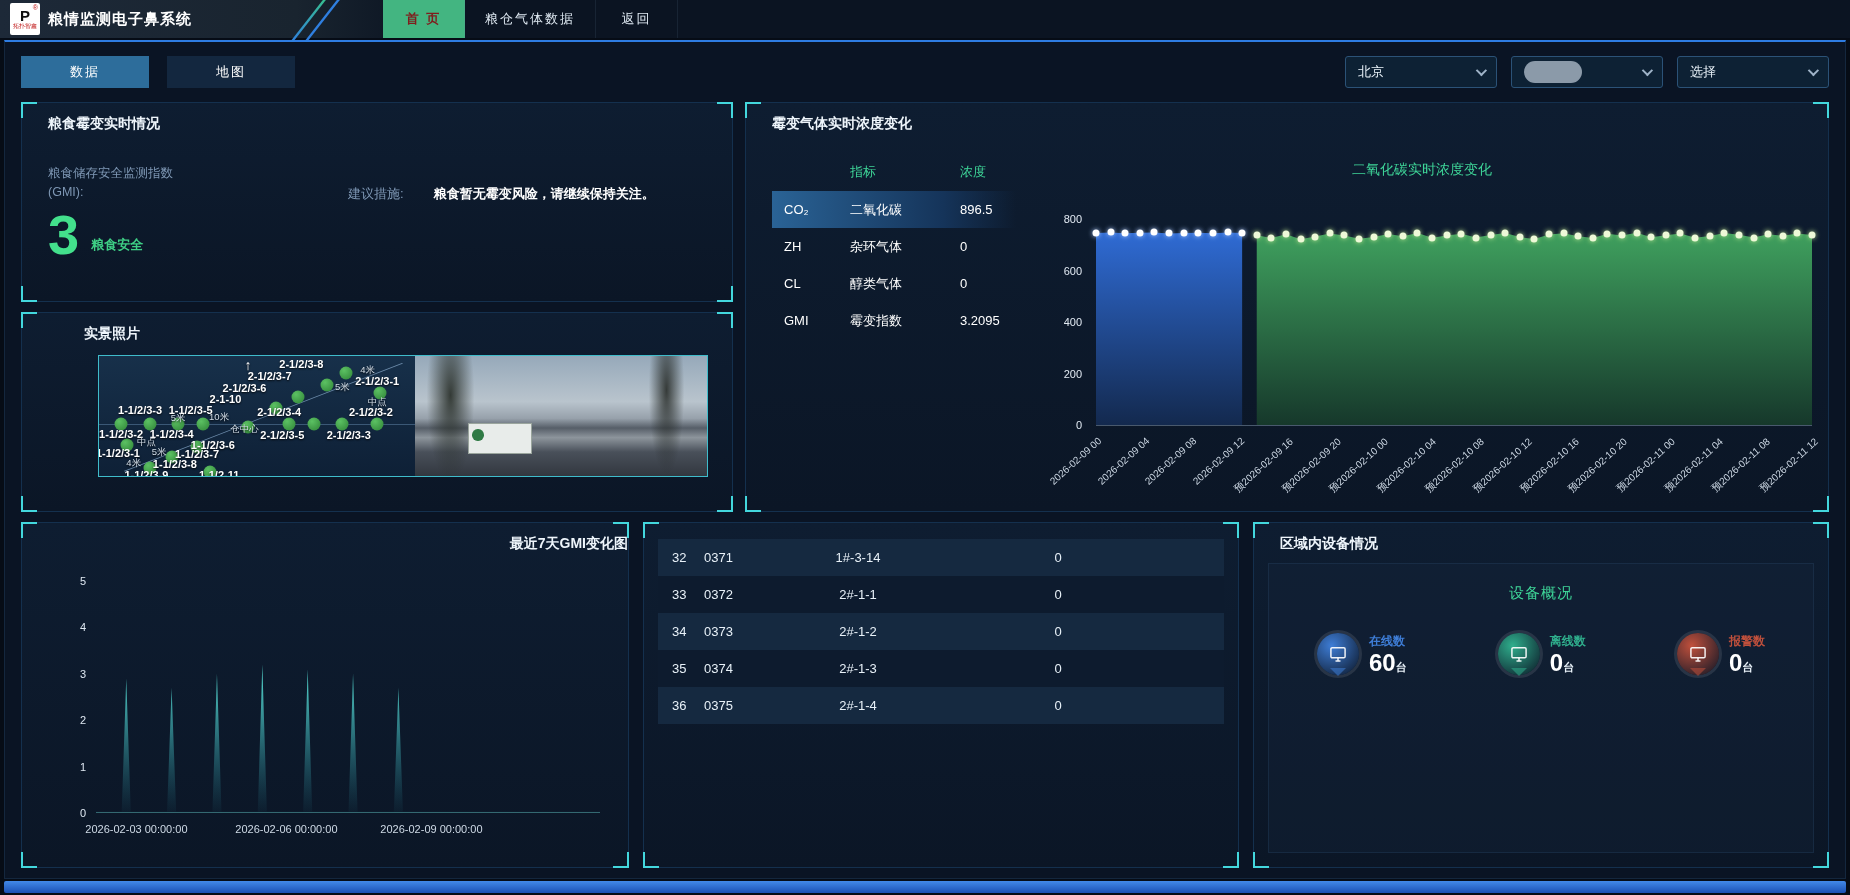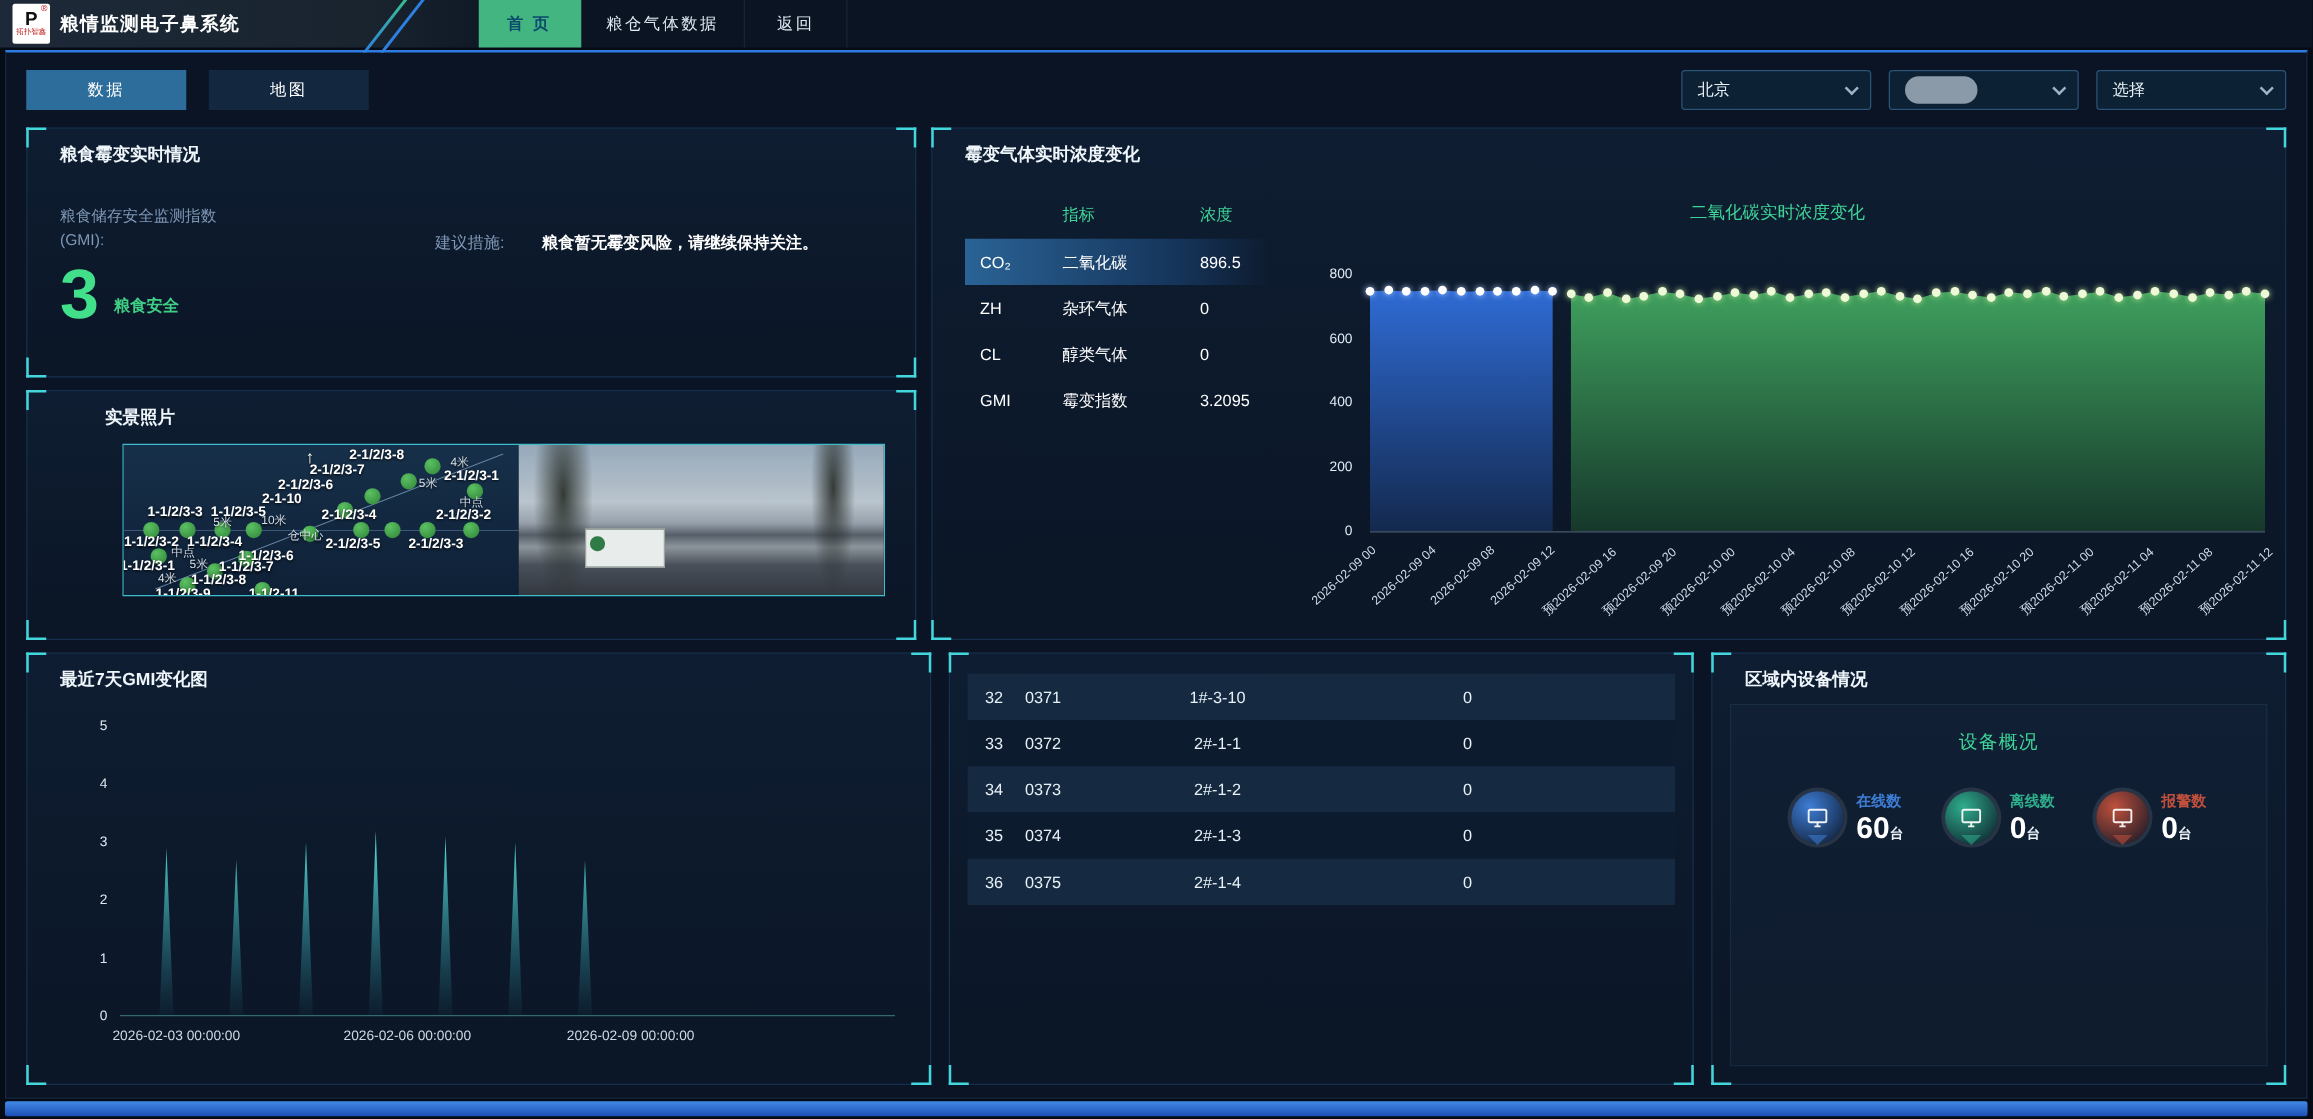--- a/index.html
+++ b/index.html
@@ -16,21 +16,21 @@
 .logo-reg{position:absolute;top:1px;right:2px;color:#c01818;font-size:7px;line-height:1;}
 .logo-sub{font-size:6px;color:#c01818;white-space:nowrap;line-height:1.2;}
 .app-title{font-size:15px;font-weight:bold;color:#fff;letter-spacing:1px;}
 .swoosh{position:absolute;left:298px;top:0;width:60px;height:38px;pointer-events:none;}
 .swoosh i{position:absolute;top:-4px;bottom:-4px;width:3px;transform:skewX(-38deg);}
 .swoosh .s1{left:10px;background:linear-gradient(180deg,#38c489,#2f7fe0);}
 .swoosh .s2{left:24px;background:#2f7fe0;}
 .nav{position:absolute;left:383px;top:0;bottom:0;display:flex;}
 .tab{min-width:82px;padding:0 20px;display:flex;align-items:center;justify-content:center;
   font-size:13px;color:#dfe9f2;cursor:pointer;border-right:1px solid rgba(100,130,160,.15);letter-spacing:2px;}
-.tab.active{background:#43b581;color:#0c4a6e;font-weight:bold;}
+.tab.active{background:#43b581;color:#7f1d1d;font-weight:bold;}
 
 
 .main{position:absolute;top:40px;left:4px;right:4px;bottom:16px;background:#0a1424;
   border:1px solid #14273e;border-top:2px solid #2e7ce2;padding:14px 16px 10px;display:flex;flex-direction:column;}
 .footer-bar{position:absolute;left:4px;right:4px;bottom:2px;height:12px;border-radius:2px;
   background:linear-gradient(180deg,#4289e8,#1b50b4);}
 
 
 .toolbar{display:flex;align-items:center;height:32px;margin-bottom:14px;flex:none;}
 .btn{width:128px;height:32px;display:flex;align-items:center;justify-content:center;
@@ -103,21 +103,21 @@
 .dot{position:absolute;width:7px;height:7px;border-radius:50%;transform:translate(-50%,-50%);}
 .dot.b{background:#ffffff;box-shadow:0 0 5px #aecbff;}
 .dot.g{background:#eef9d8;box-shadow:0 0 5px #c2e792;}
 .co2-ylabels{position:absolute;left:34px;top:86px;bottom:86px;width:38px;font-size:11px;color:#e2eaf3;}
 .co2-ylabels div{position:absolute;right:6px;transform:translateY(50%);}
 .co2-xlabels{position:absolute;left:80px;right:16px;bottom:16px;height:64px;font-size:10px;color:#cfdae6;}
 .co2-xlabels div{position:absolute;top:4px;white-space:nowrap;transform:translateX(-100%) rotate(-42deg);transform-origin:100% 0;}
 
 
 .row-bottom{flex:1;display:flex;gap:14px;min-height:0;}
-.gmi-panel{width:724px;flex:none;}
+.gmi-panel{width:608px;flex:none;text-align:right;}
 .gmi-ylabels{position:absolute;left:40px;top:58px;bottom:54px;width:28px;font-size:11px;color:#dfe8f2;}
 .gmi-ylabels div{position:absolute;right:4px;transform:translateY(50%);}
 .gmi-plot{position:absolute;left:74px;right:28px;top:58px;bottom:54px;}
 .gmi-plot svg{position:absolute;inset:0;width:100%;height:100%;}
 .gmi-base{position:absolute;left:0;right:0;bottom:0;height:1px;background:rgba(110,220,214,.4);}
 .gmi-xlabels{position:absolute;left:74px;right:32px;bottom:26px;height:18px;font-size:11px;color:#cfdae6;}
 .gmi-xlabels div{position:absolute;white-space:nowrap;transform:translateX(-30%);}
 
 .alarm-panel{width:596px;flex:none;display:flex;flex-direction:column;}
 .alarm-table{margin:16px 14px 14px;flex:1;font-size:13px;}
@@ -453,21 +453,21 @@
           <i class="corner bl"></i>
           <i class="corner br"></i>
         </div>
 
       <div class="panel alarm-panel">
         <div class="alarm-table">
           <div id="alarm-rows">
               <div class="a-row">
                 <span class="a-cell0">32</span>
                 <span class="a-cell1">0371</span>
-                <span class="a-cell2">1#-3-10</span>
+                <span class="a-cell2">1#-3-14</span>
                 <span class="a-cell3">0</span>
               </div>
               <div class="a-row">
                 <span class="a-cell0">33</span>
                 <span class="a-cell1">0372</span>
                 <span class="a-cell2">2#-1-1</span>
                 <span class="a-cell3">0</span>
               </div>
               <div class="a-row">
                 <span class="a-cell0">34</span>

